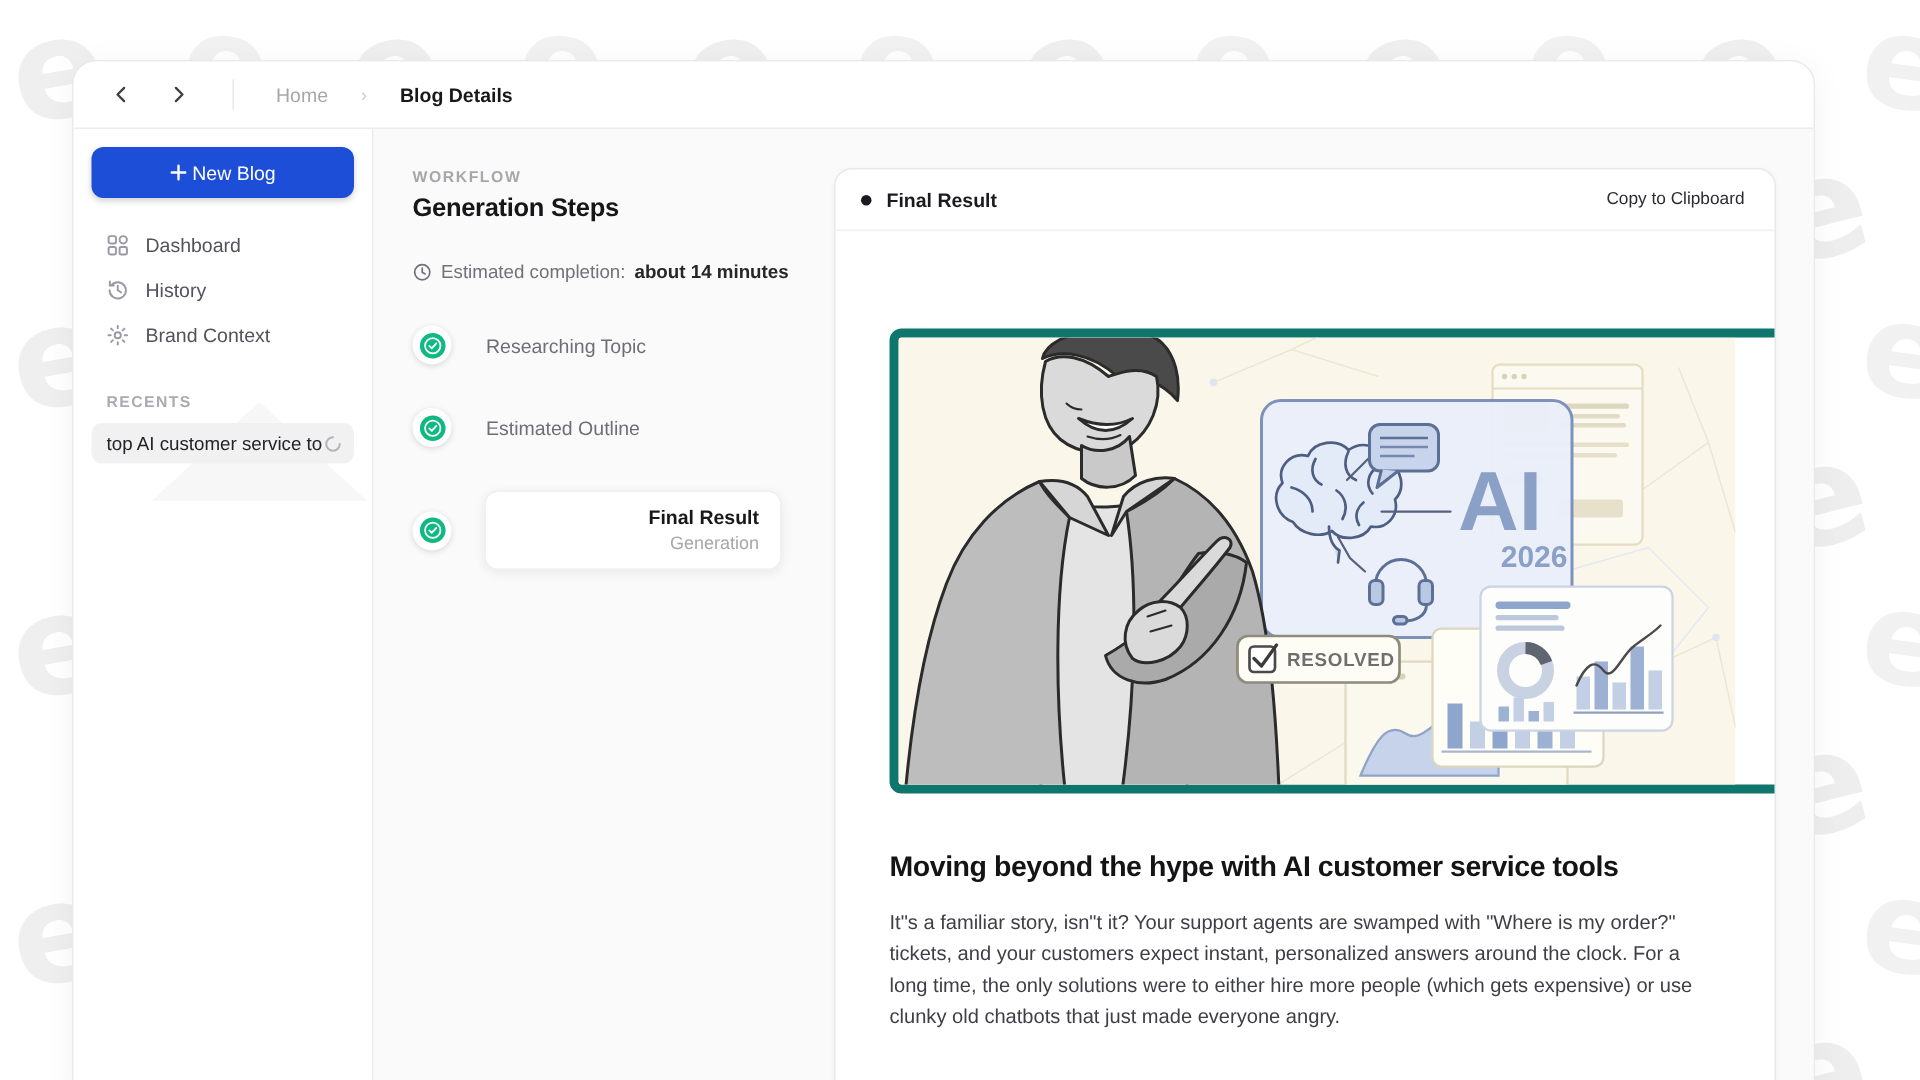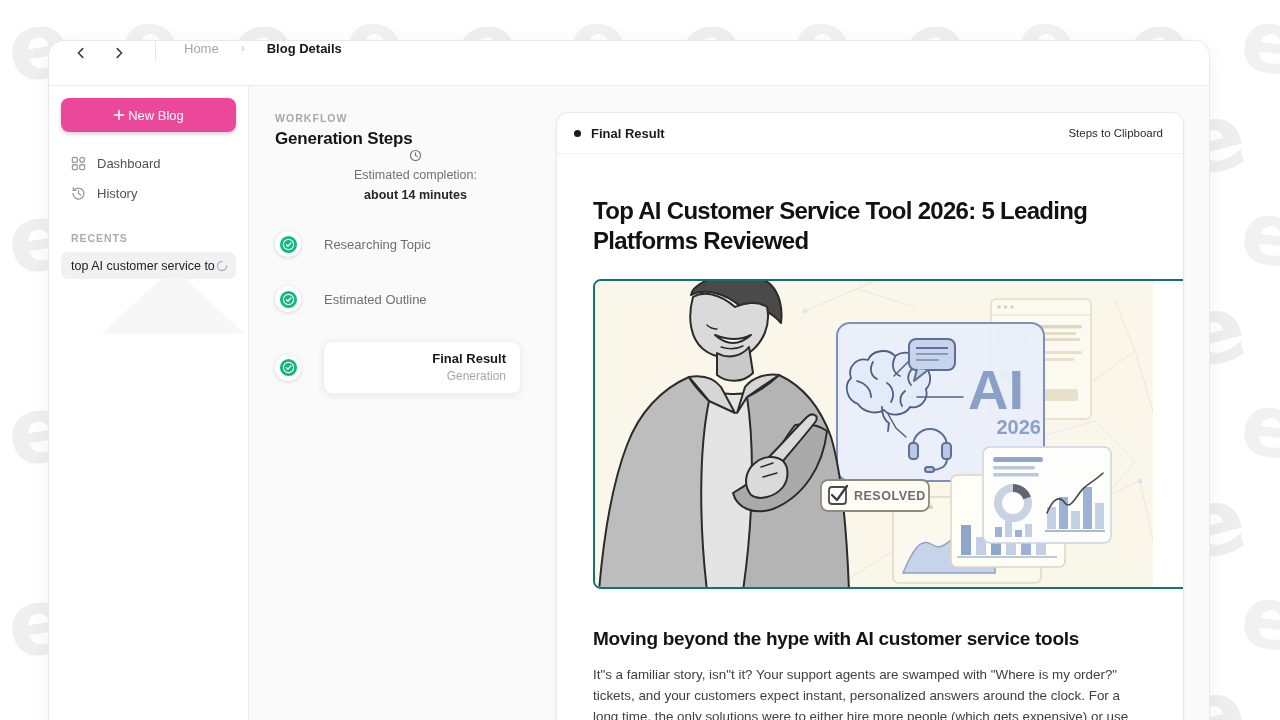--- a/index.html
+++ b/index.html
@@ -16,38 +16,38 @@
     box-shadow:0 4px 24px rgba(0,0,0,.05); display:flex; flex-direction:column; }
 
   
   .win-header { height:45px; flex:0 0 45px; display:flex; align-items:stretch;
     border-bottom:1px solid #ececec; background:#fff; }
   .brand { width:200px; flex:0 0 200px; display:flex; align-items:center; gap:10px;
     padding-left:13px; border-right:1px solid #ececec; }
   .logo-box { width:25px; height:25px; background:#101013; border-radius:7px;
     display:flex; align-items:center; justify-content:center; }
   .brand-title { font-size:14.5px; font-weight:700; color:#131316; letter-spacing:-.2px; }
-  .topbar { flex:1; display:flex; padding-left:20px; gap:14px; }
+  .topbar { flex:1; display:flex; align-items:center; padding-left:20px; gap:14px; }
   .nav-arrow { width:24px; height:24px; display:flex; align-items:center; justify-content:center;
     cursor:pointer; color:#3f3f46; border-radius:6px; }
   .topbar-divider { width:1px; height:20px; background:#e7e7e9; margin:0 14px 0 10px; }
   .crumb-muted { font-size:13px; color:#a6a6ad; }
   .crumb-sep { font-size:12px; color:#c9c9cf; margin:0 8px; }
   .crumb-current { font-size:13px; color:#18181b; font-weight:600; }
 
   
   .win-body { flex:1; display:flex; min-height:0; }
 
   
   .sidebar { width:200px; flex:0 0 200px; background:#fff; border-right:1px solid #ececec;
     padding:12px; position:relative; }
   .sidebar-triangle { position:absolute; left:52px; top:182px; width:0; height:0;
     border-left:72px solid transparent; border-right:72px solid transparent;
     border-bottom:66px solid #f7f7f7; z-index:0; }
-  .new-blog-btn { position:relative; z-index:1; width:100%; height:34px; background:#ec4899;
+  .new-blog-btn { position:relative; z-index:1; width:100%; height:34px; background:#1d4ed8;
     color:#fff; border:none; border-radius:8px; font-size:13px; font-weight:500;
     display:flex; align-items:center; justify-content:center; gap:3px; cursor:pointer;
     font-family:inherit; box-shadow:0 2px 4px rgba(0,0,0,.18); }
   .nav-list { margin-top:16px; position:relative; z-index:1; }
   .nav-item { height:30px; display:flex; align-items:center; gap:11px; padding-left:10px;
     border-radius:7px; cursor:pointer; color:#52525b; font-size:13px; }
   .nav-item .nicon { color:#9a9aa3; display:flex; }
   .recents-label { margin:24px 0 8px 10px; font-size:10.5px; font-weight:700;
     letter-spacing:.09em; color:#ababb2; position:relative; z-index:1; }
   .recent-item { position:relative; z-index:1; height:27px; display:flex; align-items:center;
@@ -57,22 +57,22 @@
   .recent-text { flex:1; white-space:nowrap; overflow:hidden; }
   .recent-spinner { display:flex; color:#b4b4ba; }
 
   
   .content { flex:1; background:#fafafa; display:flex; min-width:0; }
 
   
   .workflow { width:307px; flex:0 0 307px; padding:26px 0 0 26px; }
   .wf-eyebrow { font-size:10.5px; font-weight:700; letter-spacing:.1em; color:#a6a6ad; }
   .wf-title { font-size:17px; font-weight:700; color:#161619; margin-top:5px; letter-spacing:-.2px; }
-  .wf-estimate { margin-top:0; display:flex; align-items:center; gap:6px;
-    font-size:12.5px; color:#71717a;flex-direction:column; }
+  .wf-estimate { margin-top:25px; display:flex; align-items:center; gap:6px;
+    font-size:12.5px; color:#71717a; }
   .wf-estimate b { color:#26262b; font-weight:700; }
   .steps { margin-top:29px;text-align:right; }
   .step-row { display:flex; align-items:center; margin-bottom:29px; }
   .step-chip { width:26px; height:26px; flex:0 0 26px; background:#fff; border-radius:50%;
     box-shadow:0 1px 4px rgba(0,0,0,.14); display:flex; align-items:center; justify-content:center; }
   .step-label { margin-left:23px; font-size:13px; color:#6e6e77; font-weight:500; }
   .step-row.final { margin-bottom:0; }
   .final-card { margin-left:22px; width:198px; background:#fff; border:1px solid #f0f0f1;
     border-radius:9px; padding:9px 14px 10px; box-shadow:0 2px 8px rgba(0,0,0,.07); cursor:pointer; }
   .final-card-title { font-size:13px; font-weight:700; color:#18181b; }
@@ -86,21 +86,21 @@
     padding:0 20px 0 17px; border-bottom:1px solid #f0f0f1; }
   .result-header-left { display:flex; align-items:center; gap:10px; }
   .status-dot { width:7px; height:7px; border-radius:50%; background:#1b1b1f; }
   .result-header-title { font-size:13px; font-weight:600; color:#1b1b1f; }
   .copy-btn { font-size:11.5px; color:#2b2b30; font-weight:500; background:none; border:none;
     cursor:pointer; font-family:inherit; }
   .article { padding:42px 36px 0; }
   .article-title { font-size:24px; line-height:1.26; font-weight:800; color:#121215;
     letter-spacing:-.7px; max-width:560px; }
   .hero { margin-top:23px; width:608px; height:310px; border-radius:8px; overflow:hidden;
-    border:2px solid #0f766e; }
+    border:6px solid #0f766e; }
   .section-heading { margin-top:39px; font-size:19px; font-weight:800; color:#141417;
     letter-spacing:-.3px; }
   .article-paragraph { margin-top:15px; font-size:13.4px; line-height:1.56; color:#3e3e45;
     max-width:558px; }
 </style>
 </head>
 <body>
 
 <svg class="watermark" width="1280" height="720">
   <defs>
@@ -162,20 +162,29 @@
         <div class="nav-item">
           <span class="nicon">
             <svg width="15" height="15" viewBox="0 0 16 16" fill="none" stroke="currentColor" stroke-width="1.4" stroke-linecap="round">
               <path d="M2.2 8 a5.8 5.8 0 1 0 1.4 -3.7"></path>
                 <path d="M2.4 1.8 L2.4 4.6 L5.2 4.6"></path>
                 <path d="M8 4.8 V8 L10.4 9.6"></path>
             </svg>
           </span>
           <span>History</span>
         </div>
+        <div class="nav-item">
+          <span class="nicon">
+            <svg width="15" height="15" viewBox="0 0 16 16" fill="none" stroke="currentColor" stroke-width="1.4" stroke-linecap="round">
+              <circle cx="8" cy="8" r="2.2"></circle>
+              <path d="M8 1.4 V3 M8 13 V14.6 M1.4 8 H3 M13 8 H14.6 M3.3 3.3 L4.5 4.5 M11.5 11.5 L12.7 12.7 M12.7 3.3 L11.5 4.5 M4.5 11.5 L3.3 12.7"></path>
+            </svg>
+          </span>
+          <span>Brand Context</span>
+        </div>
       </div>
 
       <div class="recents-label">RECENTS</div>
 
       <div class="recent-item active">
         <span class="recent-text">top AI customer service to...</span>
         <span class="recent-spinner">
           <svg width="12" height="12" viewBox="0 0 16 16" fill="none" stroke="currentColor" stroke-width="1.8" stroke-linecap="round">
             <path d="M14 8 A6 6 0 1 1 8 2"></path>
           </svg>
@@ -239,25 +248,24 @@
         </div>
       </div>
 
       <div class="result-wrap">
         <div class="result-card">
           <div class="result-header">
             <div class="result-header-left">
               <span class="status-dot"></span>
               <span class="result-header-title">Final Result</span>
             </div>
-            <button class="copy-btn">Steps to Clipboard</button>
+            <button class="copy-btn">Copy to Clipboard</button>
           </div>
 
           <div class="article">
-            <h1 class="article-title">Top AI Customer Service Tool 2026: 5 Leading Platforms Reviewed</h1>
 
             <div class="hero">
               <svg width="558" height="310" viewBox="0 0 558 310">
                 <rect width="558" height="310" fill="#faf7ea"></rect>
 
                 <g stroke="#ece7d2" stroke-width="1" fill="none">
                   <path d="M210 30 L262 8 L320 26 M262 8 L300 -10"></path>
                   <path d="M470 120 L540 70 L558 130 M540 70 L520 20"></path>
                   <path d="M250 300 L330 250 L420 300 M330 250 L300 220"></path>
                   <path d="M480 230 L545 200 L558 260"></path>

